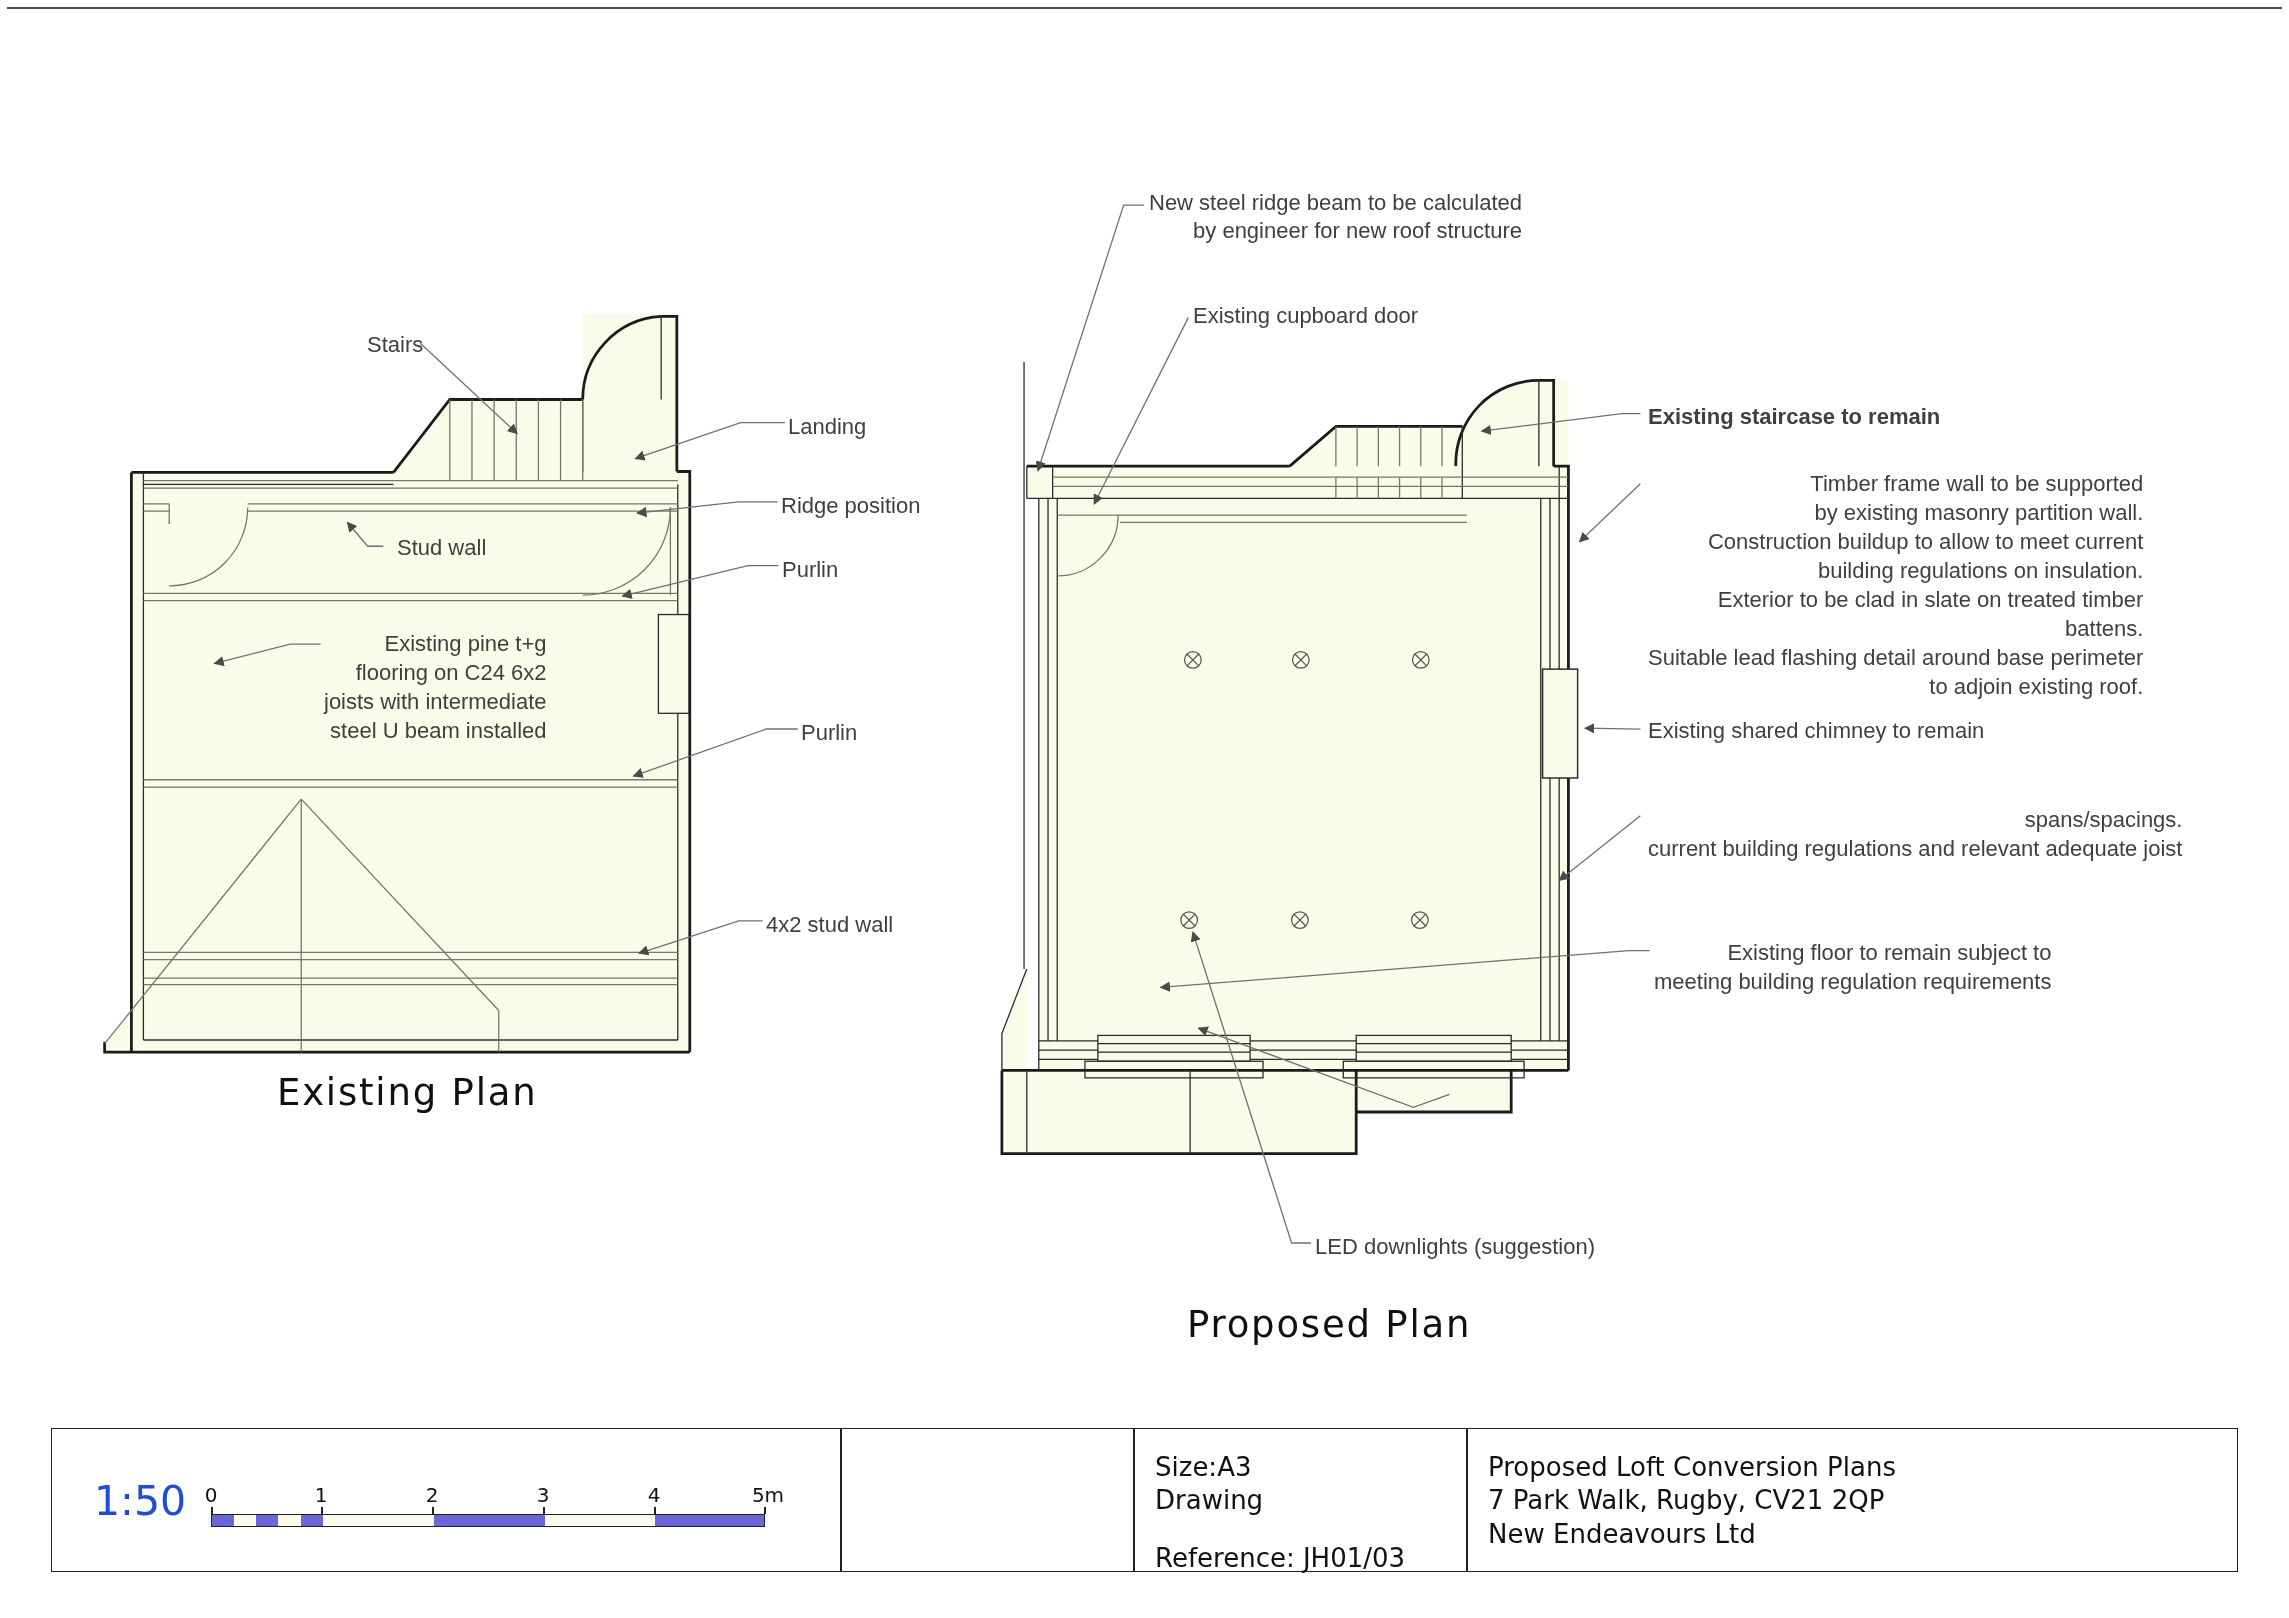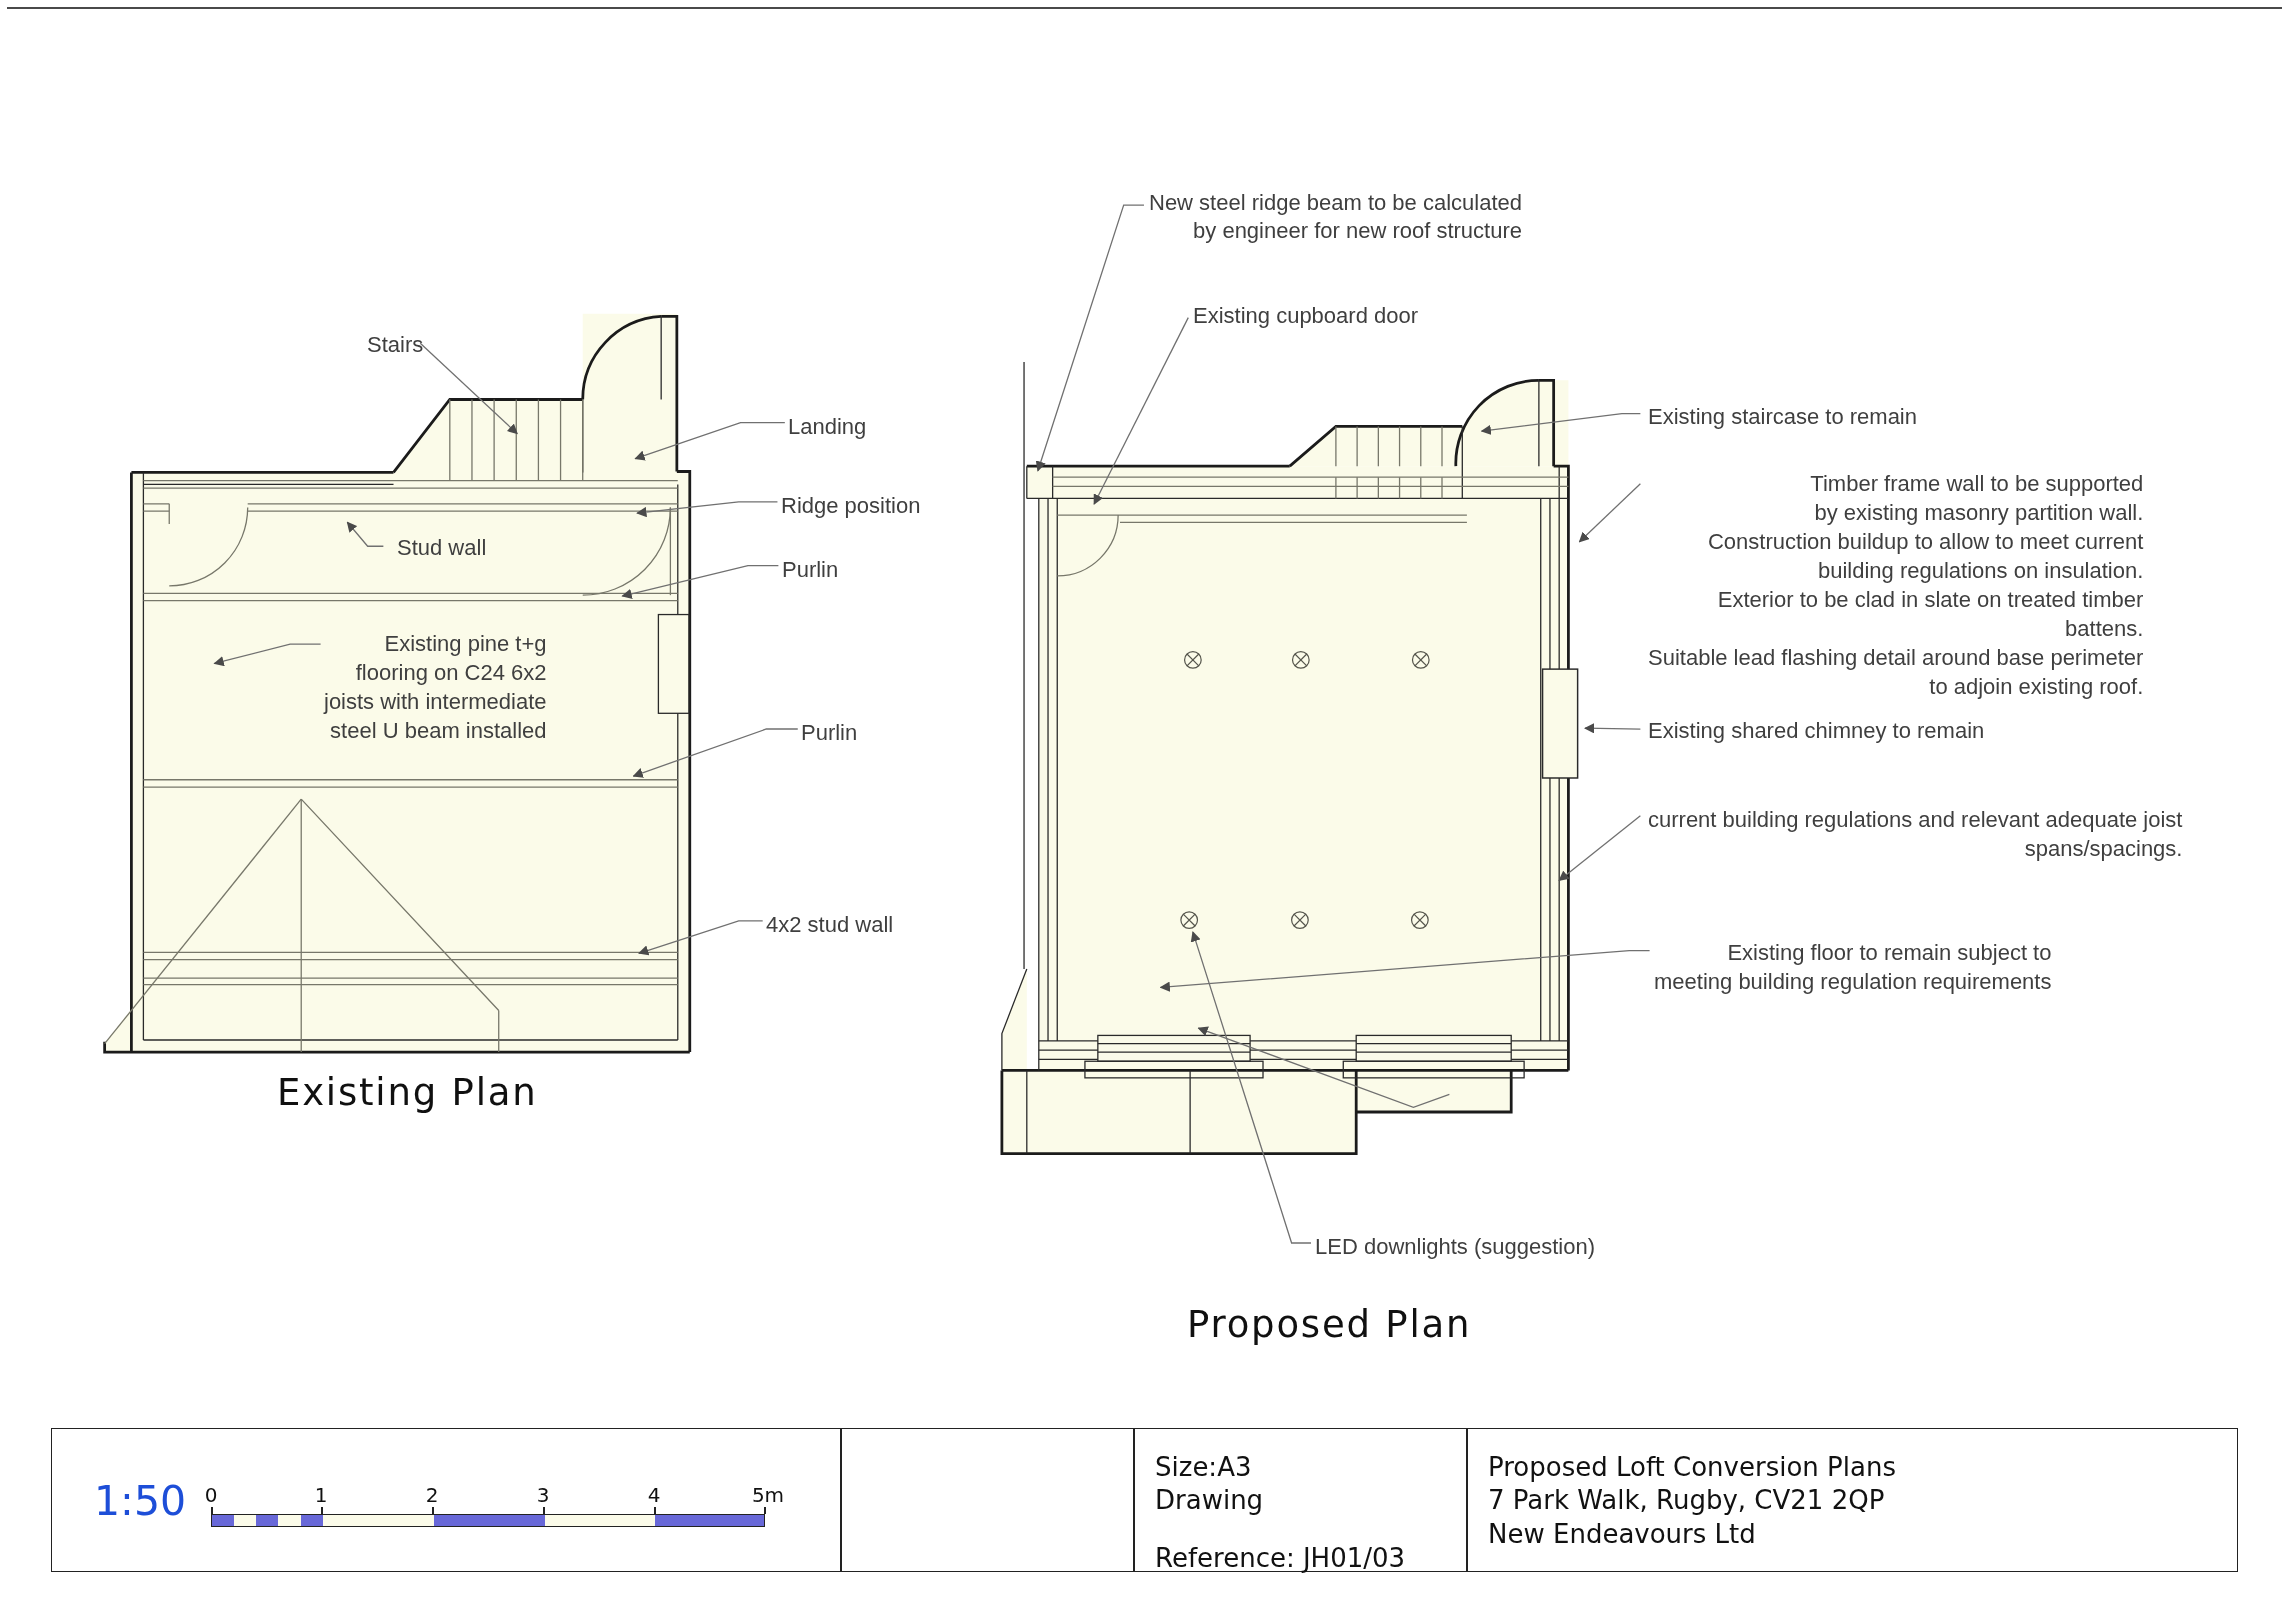--- a/index.html
+++ b/index.html
@@ -200,35 +200,35 @@
   <div class="lbl" style="left:782px;top:555px;">Purlin</div>
   <div class="lbl" style="left:801px;top:718px;">Purlin</div>
   <div class="lbl" style="left:766px;top:910px;">4x2 stud wall</div>
   <div class="plan-title" style="left:277px;top:1072px;">Existing Plan</div>
 
   <div class="lbl" style="left:1149px;top:189px;line-height:28px;">
     <div>New steel ridge beam to be calculated</div>
     <div>by engineer for new roof structure</div>
   </div>
   <div class="lbl" style="left:1193px;top:301px;">Existing cupboard door</div>
-  <div class="lbl" style="left:1648px;top:402px;">Existing staircase to remain</div>
+  <div class="lbl" style="left:1648px;top:402px;font-weight:bold;">Existing staircase to remain</div>
   <div class="lbl" style="left:1648px;top:469px;">
     <div>Timber frame wall to be supported</div>
     <div>by existing masonry partition wall.</div>
     <div>Construction buildup to allow to meet current</div>
     <div>building regulations on insulation.</div>
     <div>Exterior to be clad in slate on treated timber</div>
     <div>battens.</div>
     <div>Suitable lead flashing detail around base perimeter</div>
     <div>to adjoin existing roof.</div>
   </div>
   <div class="lbl" style="left:1648px;top:716px;">Existing shared chimney to remain</div>
   <div class="lbl" style="left:1648px;top:805px;">
+    <div>spans/spacings.</div>
     <div>current building regulations and relevant adequate joist</div>
-    <div>spans/spacings.</div>
   </div>
   <div class="lbl" style="left:1654px;top:938px;">
     <div>Existing floor to remain subject to</div>
     <div>meeting building regulation requirements</div>
   </div>
   <div class="lbl" style="left:1315px;top:1232px;">LED downlights (suggestion)</div>
   <div class="plan-title" style="left:1187px;top:1304px;">Proposed Plan</div>
 
   <div class="tblock">
     <div class="tb-div" style="left:788px;"></div>

